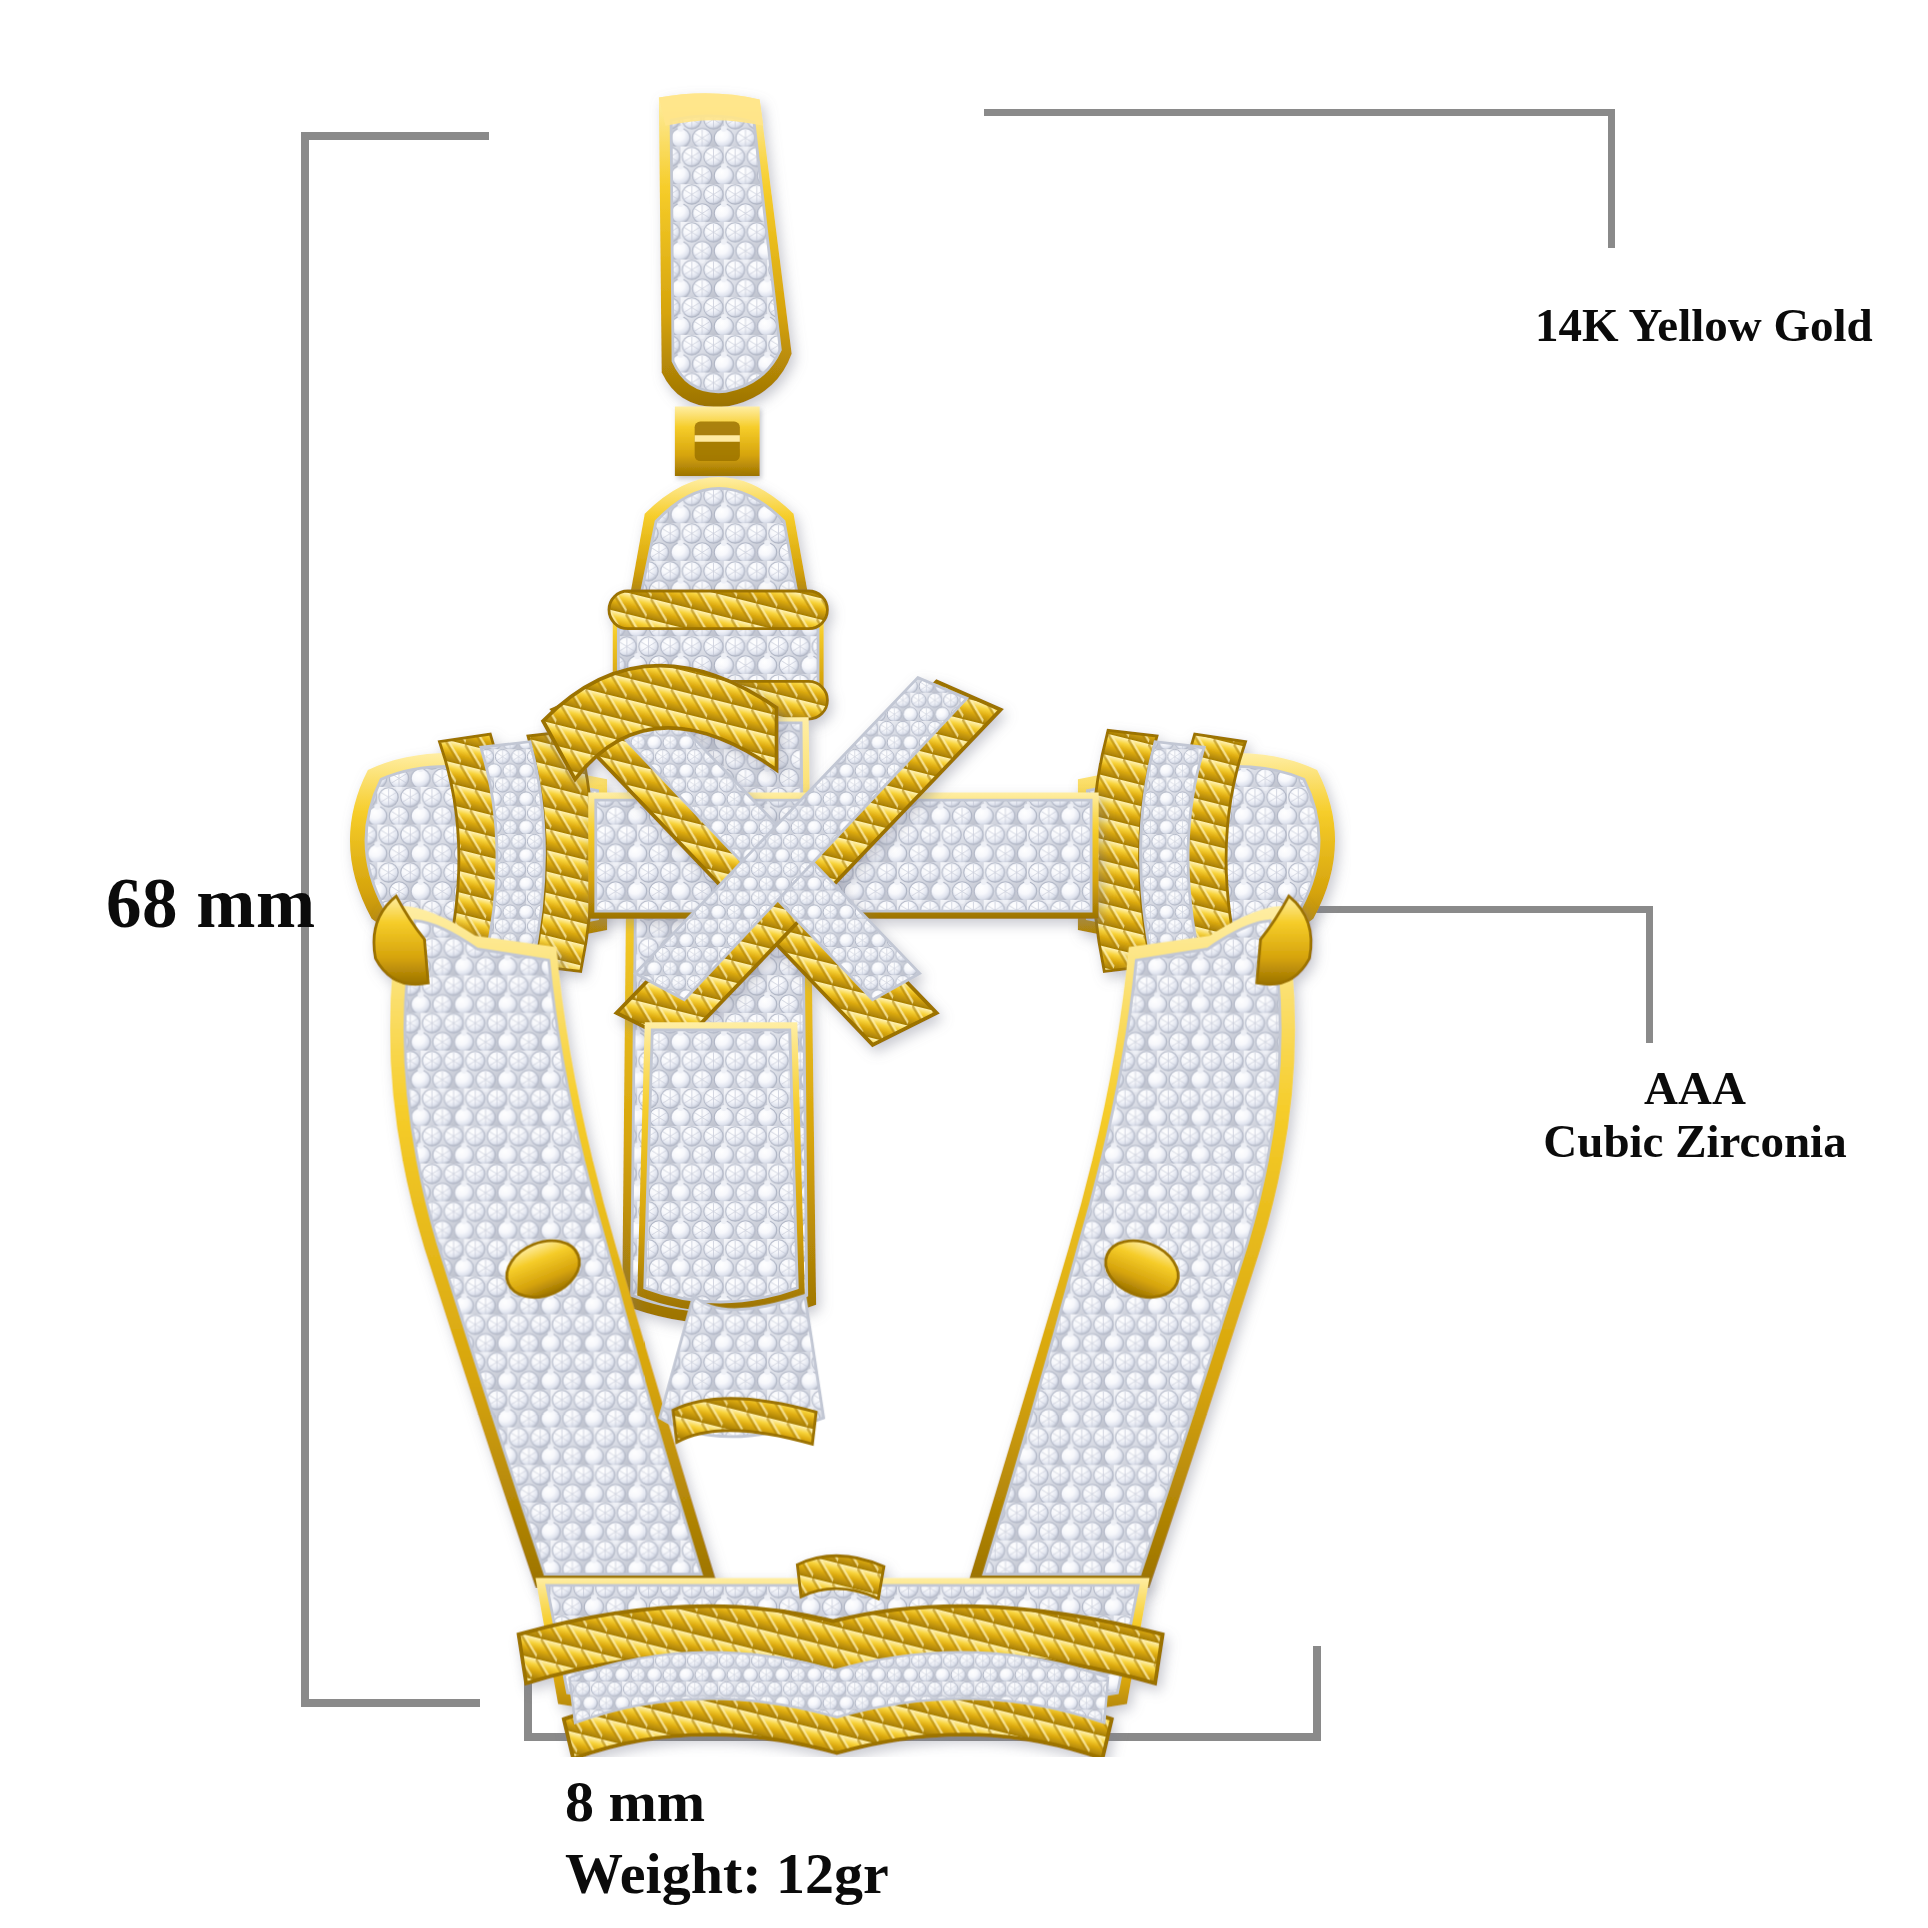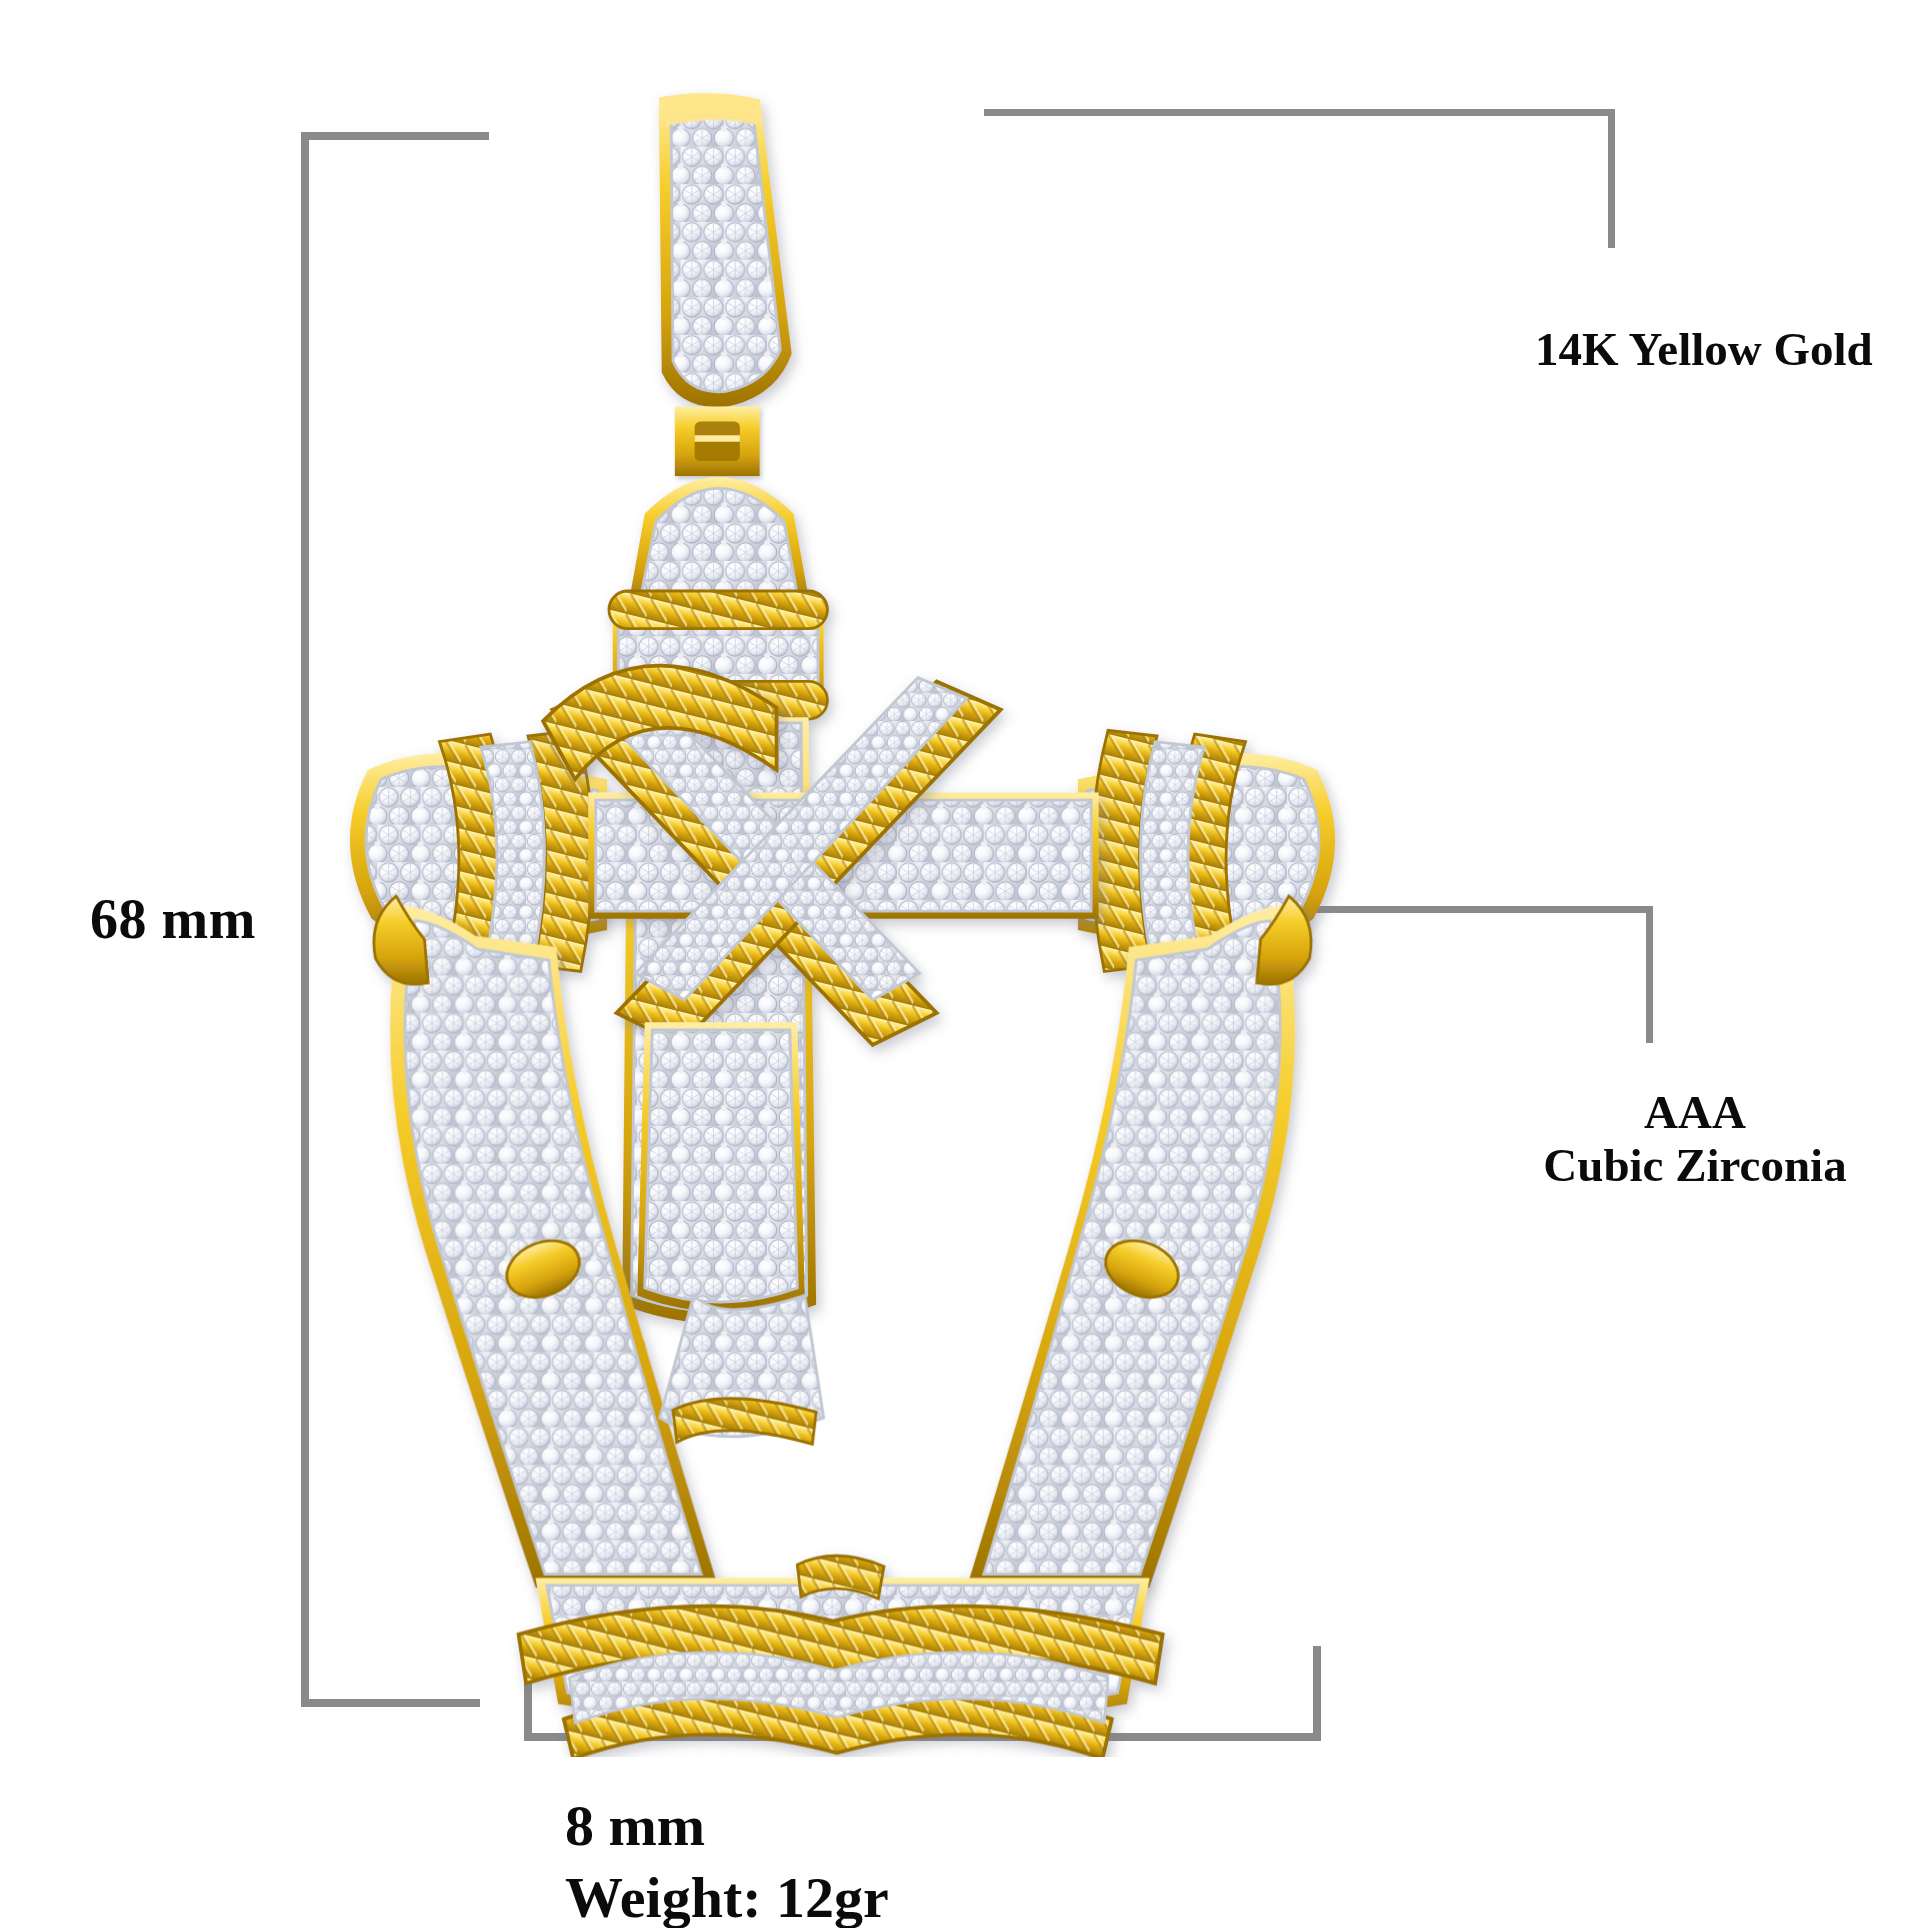--- a/index.html
+++ b/index.html
@@ -23,23 +23,22 @@
   }
 
   
   .lbl {
     position: absolute;
     color: #0b0b0b;
     font-weight: bold;
     font-family: "Liberation Serif", "DejaVu Serif", serif;
     white-space: nowrap;
     line-height: 1.12;
-    margin-top: 24px;
-  }
-  .lbl-68 { left: 90px;  top: 864px;  font-size: 56px; letter-spacing: 0.5px;}
+  }
+  .lbl-68 { left: 106px;  top: 864px;  font-size: 71px; letter-spacing: 0.5px;}
   .lbl-gold { left: 1535px; top: 299px; font-size: 47px; }
   .lbl-aaa {
     left: 1450px; top: 1062px; width: 490px; text-align: center;
     font-size: 47px;
   }
   .lbl-aaa .l2 { display:block; }
   .lbl-bottom {
     left: 565px; top: 1770px; width: 753px; text-align: left;
     font-size: 58px;
   }

